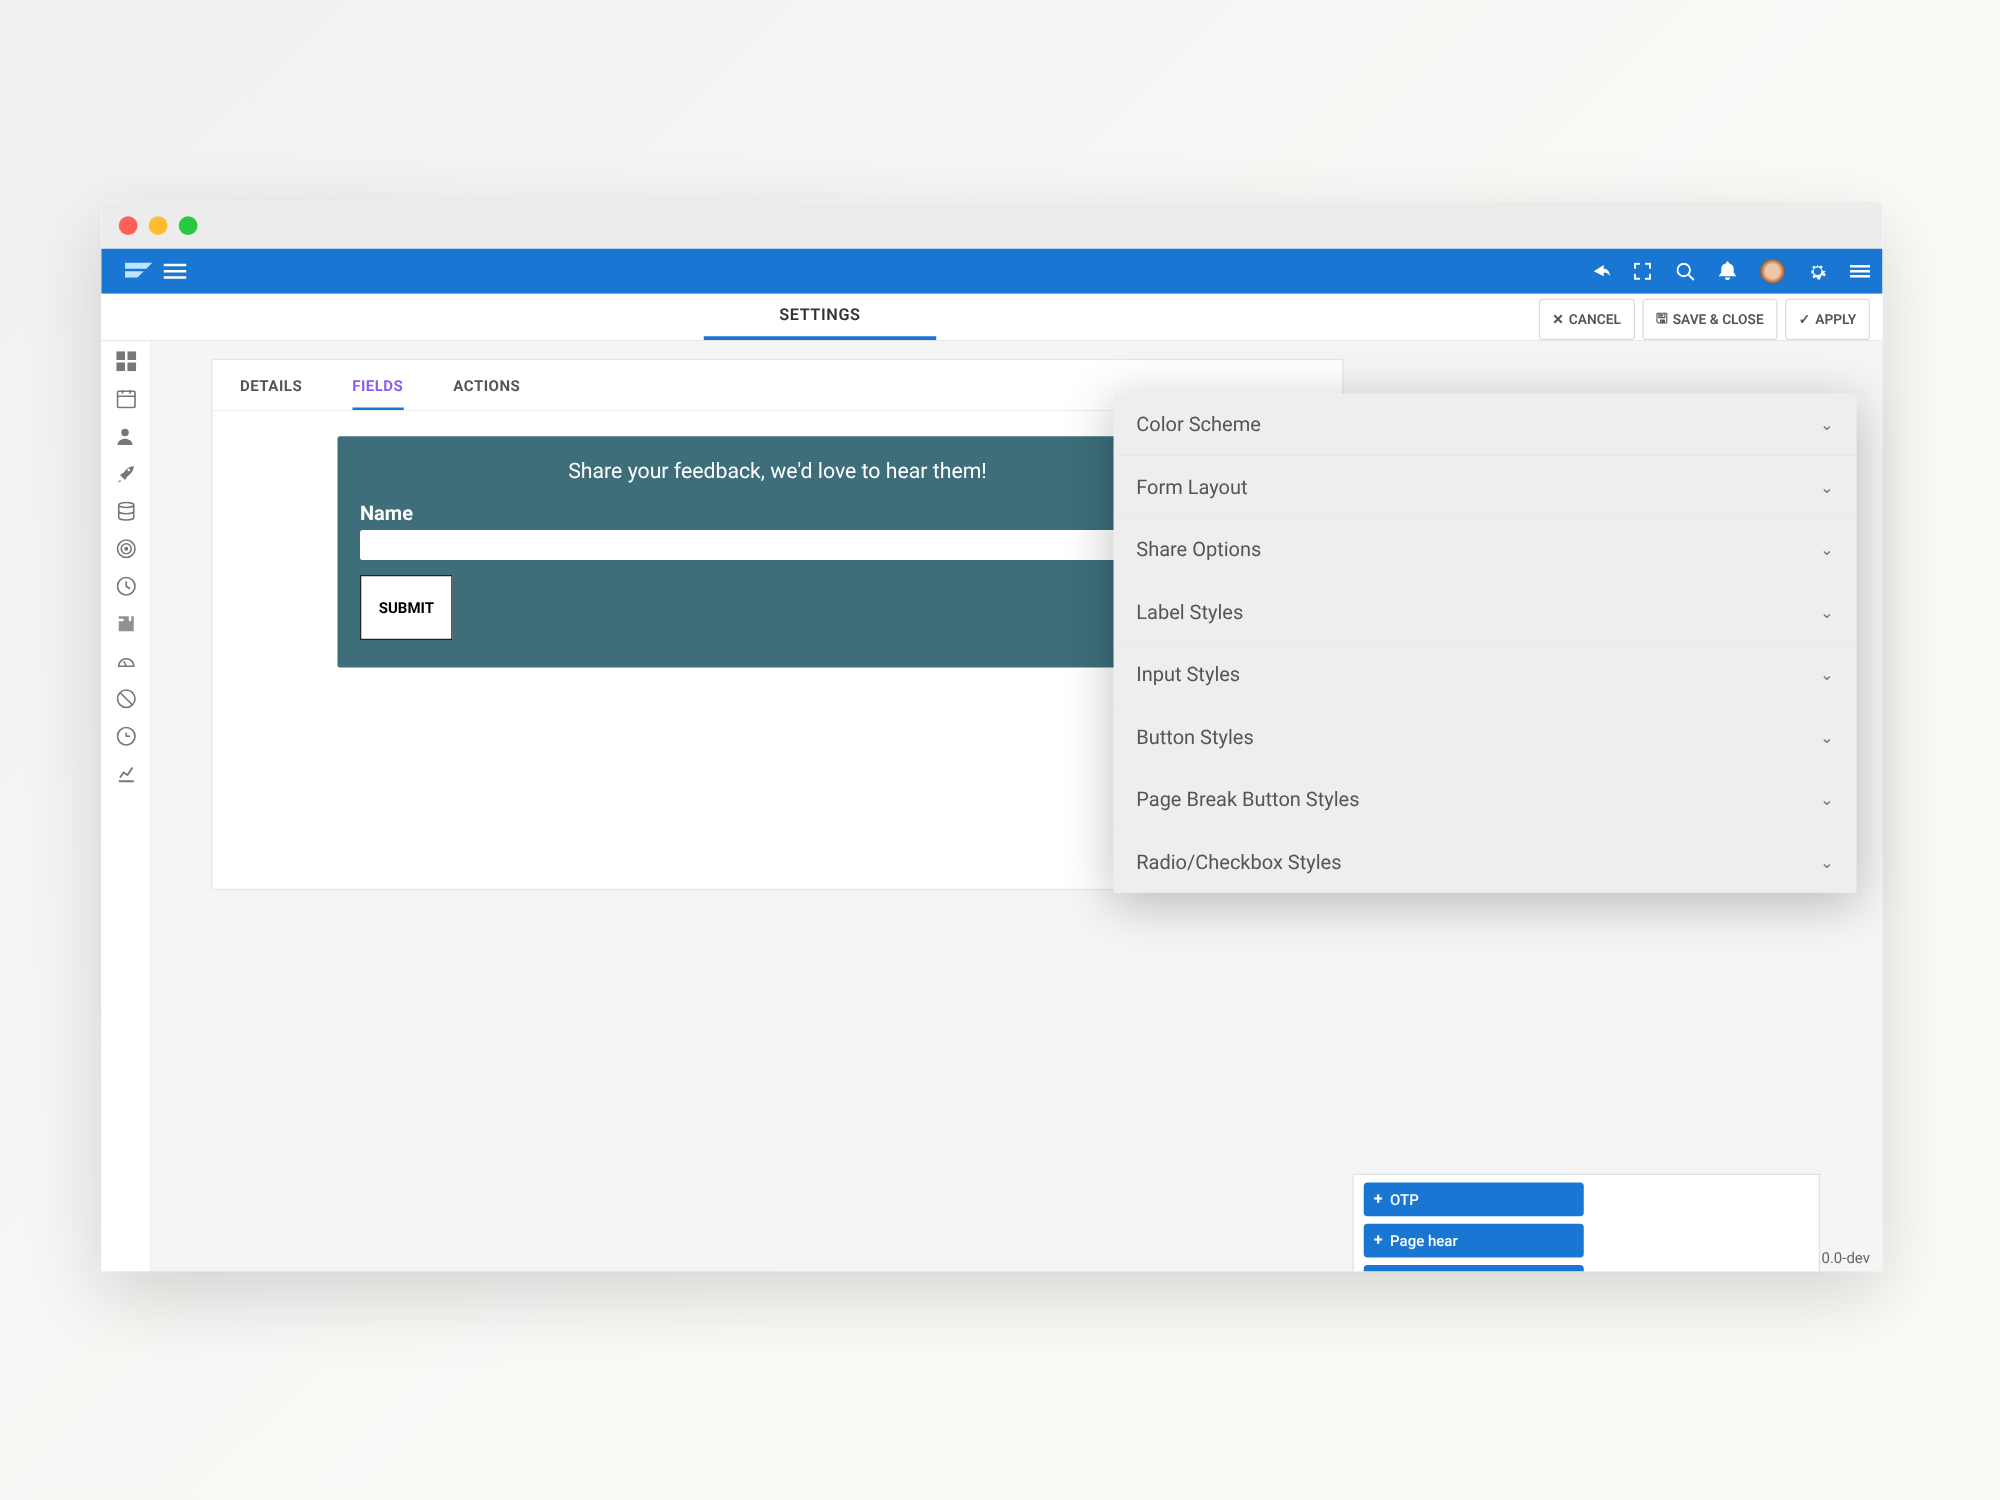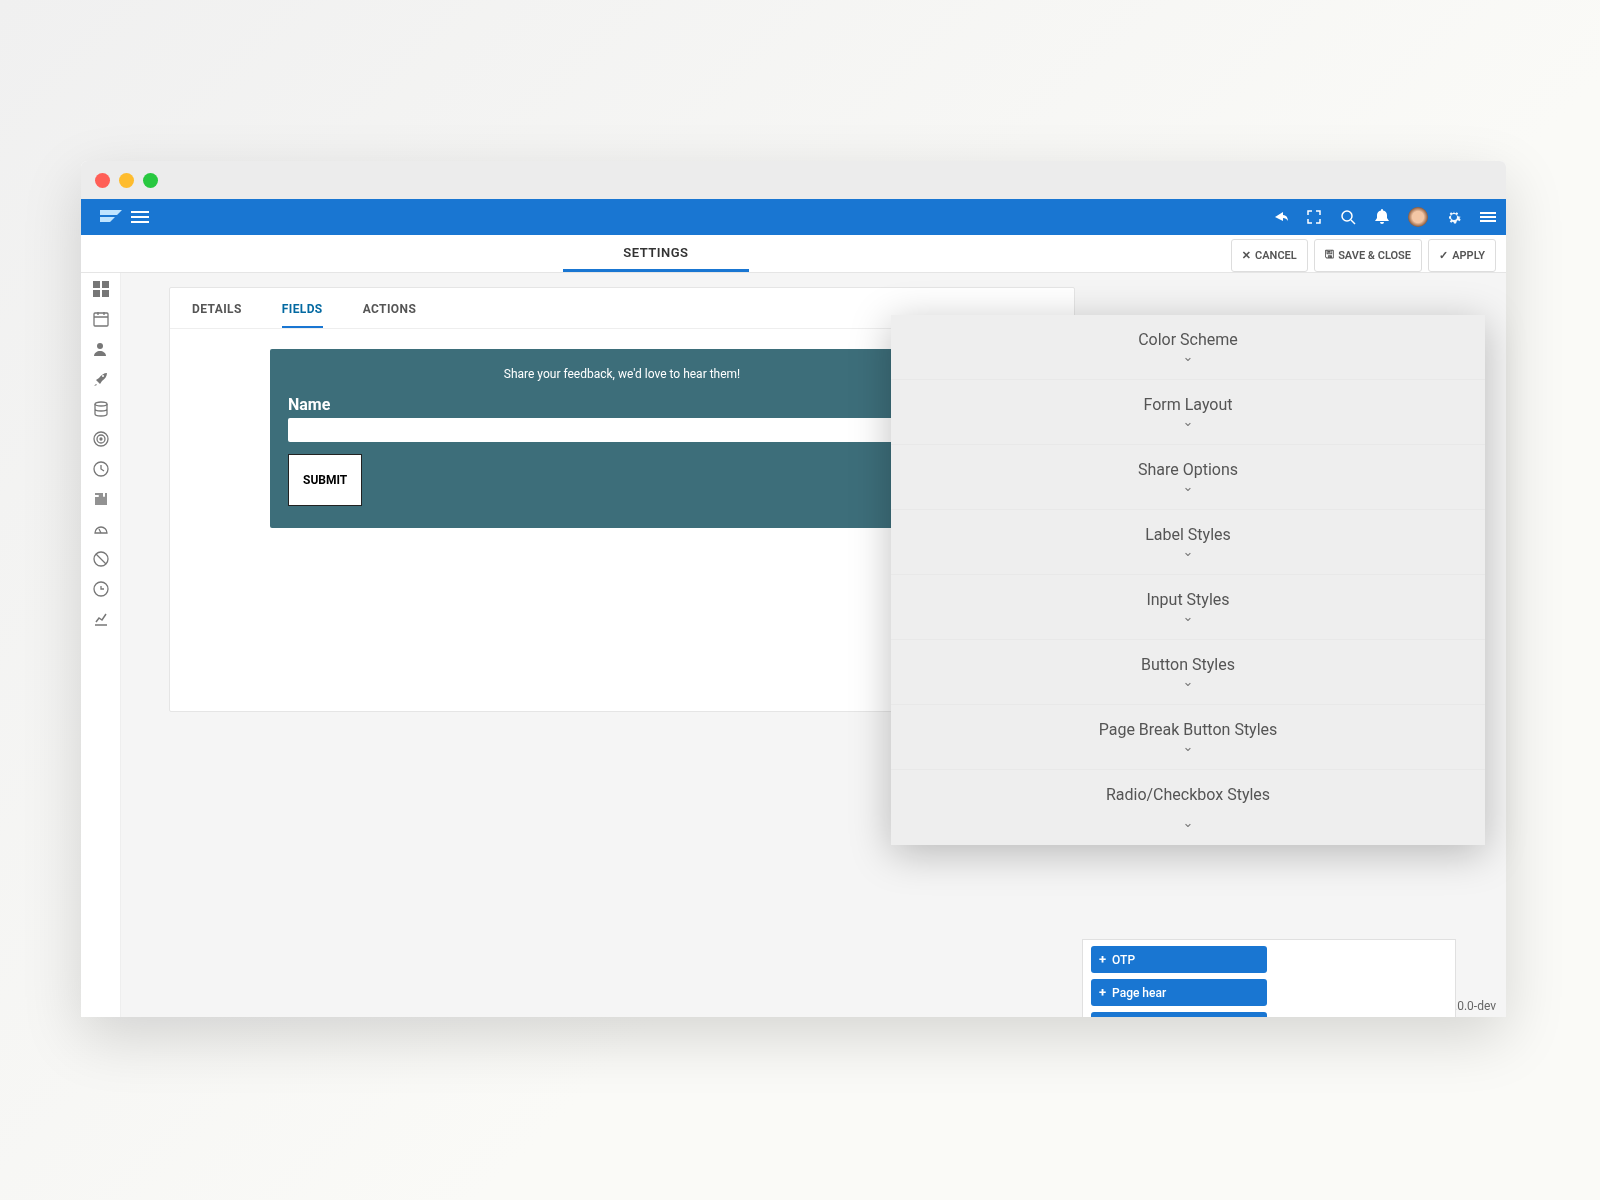--- a/index.html
+++ b/index.html
@@ -23,37 +23,37 @@
   .settings-tab { padding:9px 60px; font-size:13px; font-weight:600; color:#333; border-bottom:3px solid #1976d2; letter-spacing:.5px; }
   .settings-actions { display:flex; gap:6px; padding-right:10px; }
   .btn-outline { background:#fff; border:1px solid #ddd; border-radius:3px; padding:6px 10px; font-size:11px; font-weight:600; color:#555; cursor:pointer; display:flex; align-items:center; gap:4px; }
   .content { display:flex; height:calc(100% - 112px); background:#f5f5f5; }
   .sidebar { width:40px; background:#fff; border-right:1px solid #eee; padding-top:8px; display:flex; flex-direction:column; align-items:center; gap:14px; }
   .sidebar .sic { width:16px; height:16px; color:#666; cursor:pointer; }
   .main { flex:1; position:relative; display:flex; }
   .panel { margin:14px 0 0 48px; width:906px; background:#fff; border:1px solid #e5e5e5; border-radius:2px; height:425px; position:relative; }
   .tabs { display:flex; gap:40px; padding:14px 22px 0; border-bottom:1px solid #eee; }
   .tab { padding-bottom:10px; font-size:12px; font-weight:700; color:#555; cursor:pointer; letter-spacing:.4px; }
-  .tab.active { color:#0369a1; border-bottom:2px solid #1976d2; }
+  .tab.active { color:#8b5cf6; border-bottom:2px solid #1976d2; }
   .form-preview { margin:20px 100px 0 100px; background:#3d6e7a; padding:18px 18px 22px; border-radius:2px; color:#fff; position:relative;}
-  .form-title { text-align:center; font-size:12px; margin-bottom:14px; font-weight:400;}
+  .form-title { text-align:center; font-size:17px; margin-bottom:14px; font-weight:400;}
   .fld-label { font-size:16px; font-weight:700; margin-bottom:4px; }
   .fld-input { width:100%; height:24px; border:none; border-radius:2px; padding:0 6px; font-size:12px;}
   .fld-textarea { width:100%; height:42px; border:none; border-radius:2px; padding:4px 6px; font-size:12px; resize:both;}
   .fld-block { margin-bottom:12px; position:relative;}
   .fld-block.selected { outline:1px solid #d4d400; outline-offset:6px; padding:6px; margin:-6px -6px 6px; }
   .row-actions { position:absolute; right:-20px; top:-16px; display:flex; gap:3px;}
   .ra-btn { width:18px; height:18px; border-radius:3px; display:flex; align-items:center; justify-content:center; font-size:10px; color:#fff;}
   .ra-edit { background:#1976d2;}
   .ra-del { background:#e53935;}
   .submit-btn { background:#fff; color:#000; font-weight:700; border:1px solid #222; padding:18px 14px; font-size:12px; cursor:pointer;}
   .rnd-toggle { position:absolute; right:-17px; top:56px; width:34px; height:34px; border-radius:50%; background:#fff; border:1px solid #ccc; display:flex; align-items:center; justify-content:center; font-size:18px; color:#333;}
 
   .styles-panel { position:absolute; left:891px; top:315px; width:594px; background:#fff; box-shadow:0 8px 40px rgba(0,0,0,0.25); border-radius:2px; z-index:50; }
-  .acc-item { border-bottom:1px solid #e8e8e8; background:#eeeeee; padding:15px 18px; display:flex; align-items:center; justify-content:space-between; cursor:pointer;flex-direction:column; }
+  .acc-item { border-bottom:1px solid #e8e8e8; background:#eeeeee; padding:15px 18px; display:flex; align-items:center; justify-content:space-between; cursor:pointer; }
   .acc-item:last-child { border-bottom:none;gap:11px;}
   .acc-label { font-size:16px; color:#555; }
   .acc-chev { color:#777; font-size:13px;}
 
   .field-palette { position:absolute; right:50px; top:778px; width:374px; background:#fff; border:1px solid #e0e0e0; padding:6px 8px 10px; display:flex; flex-wrap:wrap; gap:6px; z-index:5;}
   .pal-btn { background:#1976d2; color:#fff; border:none; border-radius:3px; font-size:12px; font-weight:500; padding:6px 8px; width:176px; text-align:left; display:flex; align-items:center; gap:6px; cursor:pointer;}
   .plus { font-weight:700; font-size:13px;}
 
   .version { position:absolute; right:10px; bottom:4px; font-size:12px; color:#666;}
   svg { display:block;}

